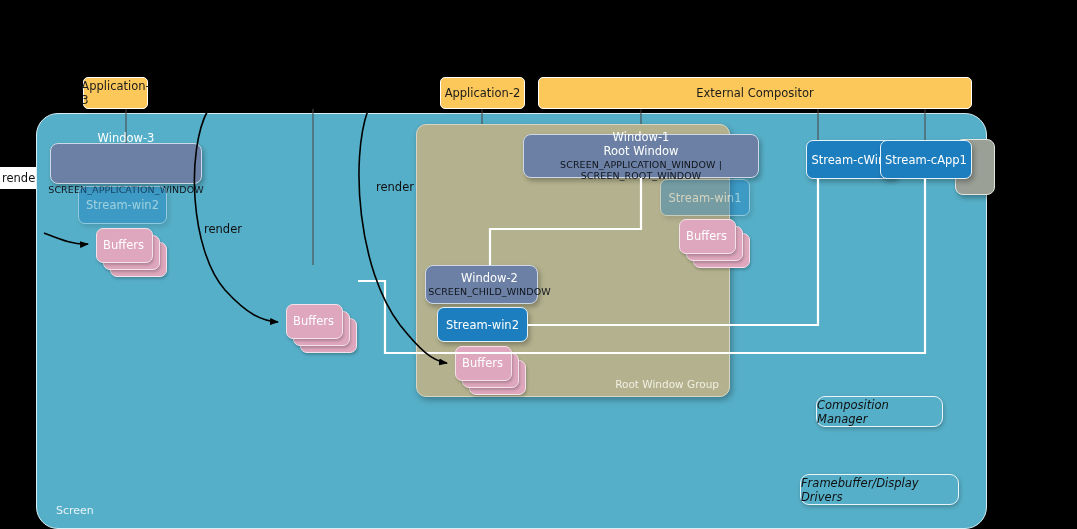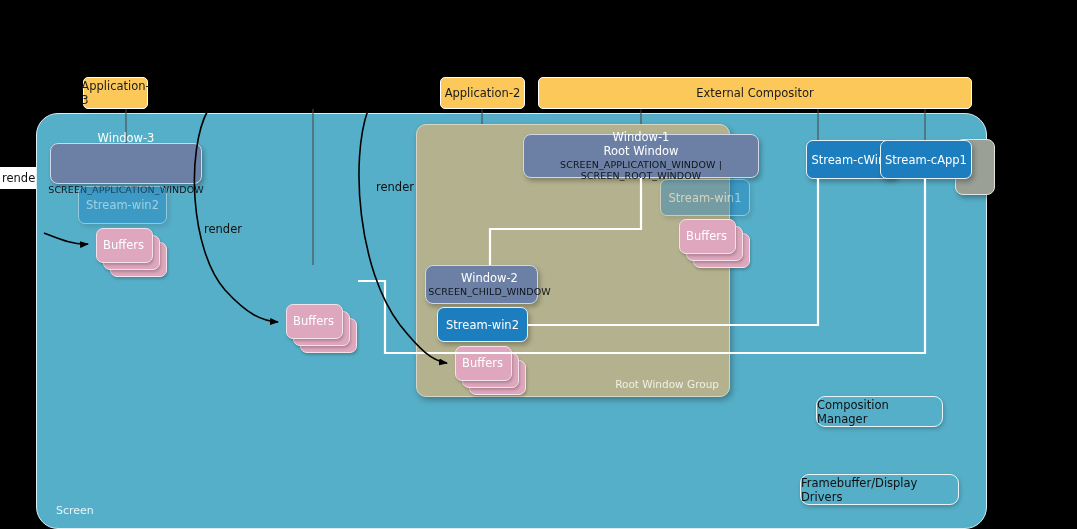--- a/index.html
+++ b/index.html
@@ -71,20 +71,21 @@
   #rootgroup-label{
     right:10px;bottom:6px;font-size:10.5px;color:#f0efe3;
   }
 
   
   .pill{
     background:#56afc8;border:1px solid #eaf6fa;border-radius:9px;
     display:flex;align-items:center;justify-content:center;
     font-size:11.5px;color:#101010;
     box-shadow:1px 2px 4px rgba(0,0,0,.22);
+    font-style:italic;
   }
 
   
   #hidden-node{
     left:955px;top:139px;width:40px;height:56px;
     background:#9aa096;border:1px solid #e2e6de;border-radius:8px;
     box-shadow:2px 3px 5px rgba(0,0,0,.3);
   }
 
   

